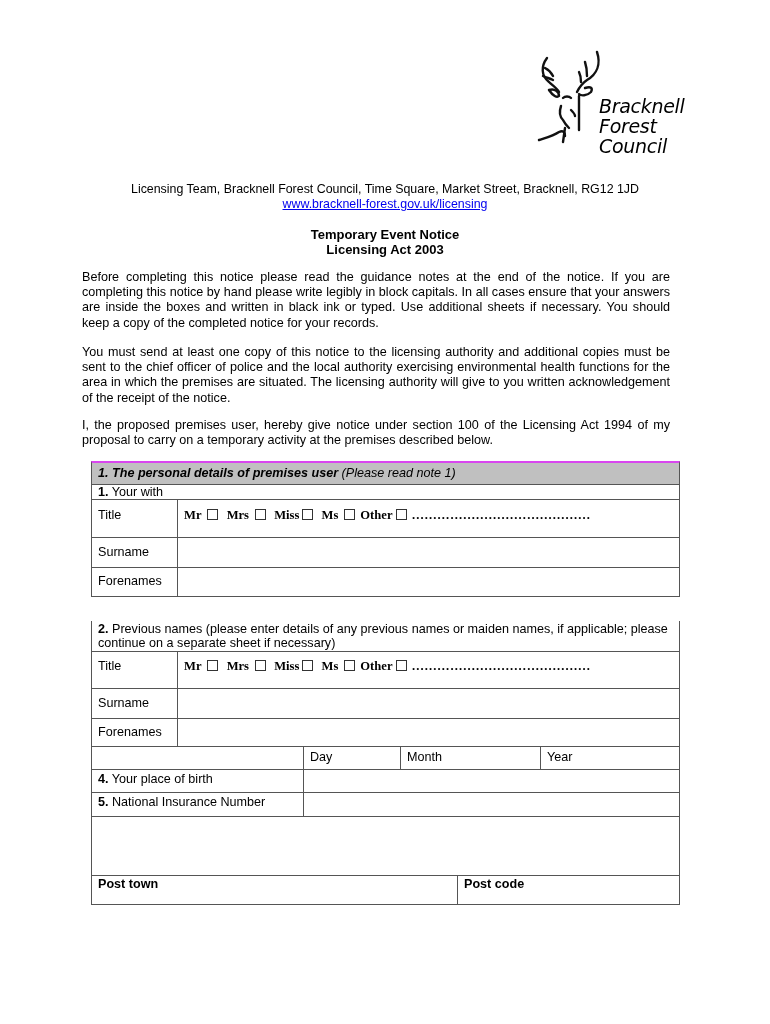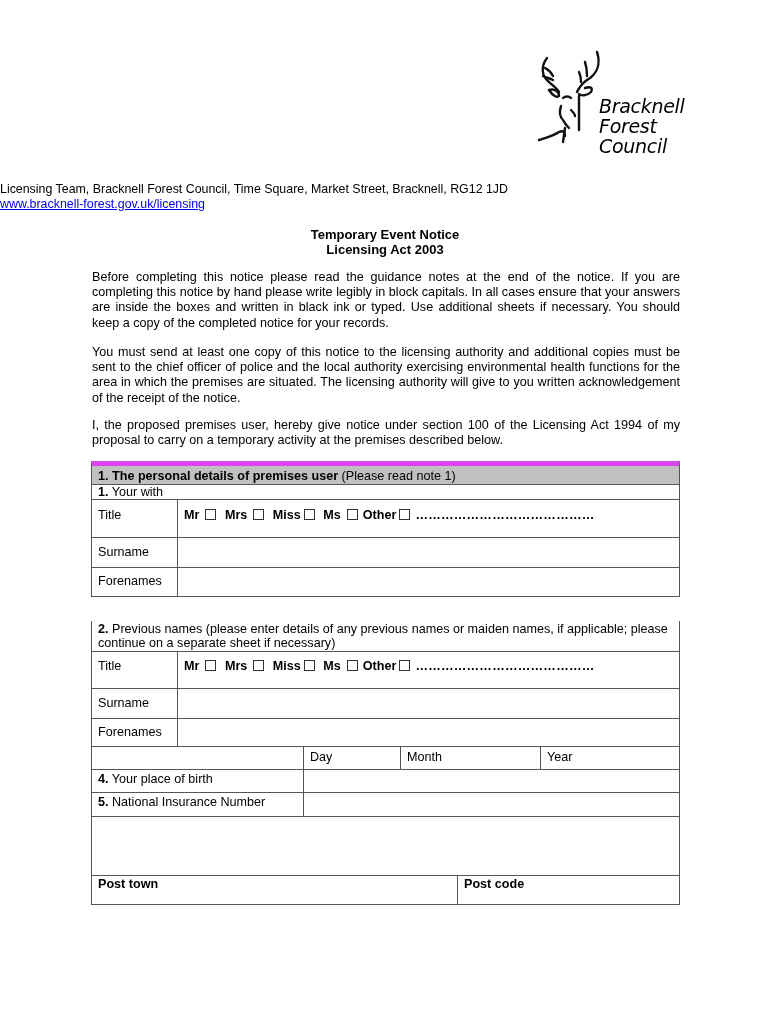--- a/index.html
+++ b/index.html
@@ -3,36 +3,36 @@
   <meta charset="utf-8">
   <style>
     html, body { margin: 0; padding: 0; background: #ffffff; }
     body { width: 770px; height: 1024px; position: relative; overflow: hidden;
       font-family: "Liberation Sans", "DejaVu Sans", sans-serif; color: #000; }
     .logo { position: absolute; left: 535px; top: 50px; width: 150px; height: 115px; }
     .logo svg { position: absolute; left: 0; top: 0; }
     .logo-text { position: absolute; left: 64px; top: 46px; font-size: 19px; line-height: 20px;
       font-family: "DejaVu Sans", sans-serif; font-weight: normal; letter-spacing: -0.3px; font-style: italic; }
     .logo-text div { white-space: nowrap; }
-    .addr { position: absolute; left: 0; width: 770px; top: 182px; text-align: left; font-size: 12.4px; line-height: 15px; }
+    .addr { position: absolute; left: 0; width: 770px; top: 182px; text-align: center; font-size: 12.4px; line-height: 15px; }
     .addr a { color: #0000ee; text-decoration: underline; }
     .title { position: absolute; left: 0; width: 770px; top: 227px; text-align: center; font-size: 13px; font-weight: bold; line-height: 15px; }
-    .para { position: absolute; left: 92px; width: 588px; font-size: 12.6px; line-height: 15.2px; text-align: justify; }
+    .para { position: absolute; left: 82px; width: 588px; font-size: 12.6px; line-height: 15.2px; text-align: justify; }
     .p1 { top: 270px; }
     .p2 { top: 345px; }
     .p3 { top: 418px; }
     .form { position: absolute; left: 91px; top: 461px; width: 589px; }
     .row { position: relative; border-left: 1px solid #555; border-right: 1px solid #555; border-bottom: 1px solid #555; box-sizing: border-box; font-size: 12.6px; }
-    .row.first { border-top: 5px solid #d946ef; }
+    .row.first { border-top: 2px solid #d946ef; font-style: italic; }
     .sec-head { background: #c0c0c0; height: 24px; padding: 3px 6px; box-sizing: border-box; }
     .cell { position: absolute; top: 0; bottom: 0; box-sizing: border-box; padding: 3px 6px; }
     .divider { border-left: 1px solid #555; }
     .bold { font-weight: bold; }
     .sub { padding: 1px 6px; }
-    .checks { font-weight: bold; white-space: nowrap; }
+    .checks { font-weight: bold; white-space: nowrap; font-family: Liberation Serif, serif; }
     .box { display: inline-block; width: 11px; height: 11px; border: 1px solid #333; vertical-align: -1px; margin: 0 5px 0 3px; box-sizing: border-box; }
     .dots { font-weight: bold; letter-spacing: 0.2px; }
   </style>
 </head>
 <body>
 
 <div class="logo">
   <svg width="70" height="100" viewBox="0 0 70 100">
     <g fill="none" stroke="#111" stroke-width="2.4" stroke-linecap="round" stroke-linejoin="round">
       <path d="M12 8 C6 16 6 26 14 32 C18 36 22 38 24 42"></path>

